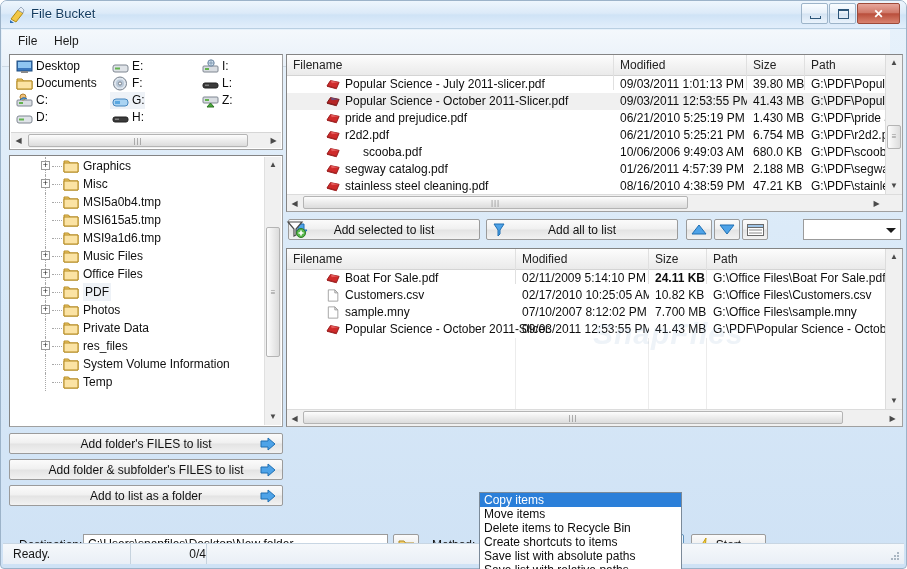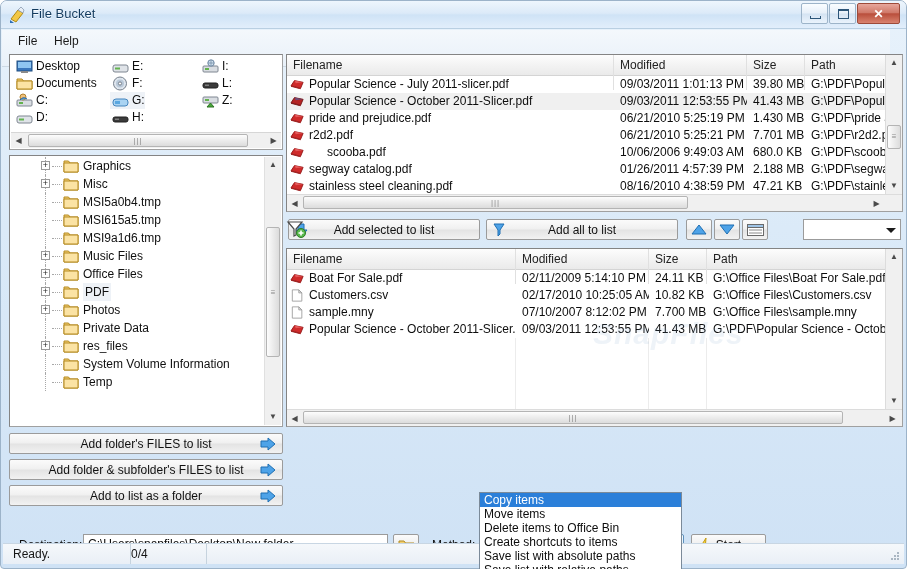--- a/index.html
+++ b/index.html
@@ -195,21 +195,21 @@
     white-space: nowrap; overflow: hidden; cursor: default;
   }
   .lv-body { position: absolute; left:0; top:21px; right:0; bottom:0; overflow:hidden; }
   .lv-row { position: relative; height: 17px; cursor: default; }
   .lv-row.sel { background: #f0f0f0; }
   .lv-row .cell {
     position: absolute; top: 0; height: 17px; line-height: 17px;
     font-size: 12px; color: #0d0d0d; white-space: nowrap; overflow: hidden;
     padding-left: 6px;
   }
-  .lv-row .cell.ic { padding-left: 22px; }
+  .lv-row .cell.ic { padding-left: 22px; margin-left: 36px; }
   .fileico { position: absolute; left: 3px; top: 2px; width: 15px; height: 13px; }
   .lv-vscroll {
     position: absolute; right: 0; top: 0; bottom: 17px; width: 17px;
     background: #f0f0f0; border-left: 1px solid #dcdcdc;
   }
   .lv-hscroll {
     position: absolute; left: 0; right: 0; bottom: 0; height: 17px;
     background: #f0f0f0; border-top: 1px solid #dcdcdc;
   }
 
@@ -309,21 +309,21 @@
     position: absolute; left: 2px; right: 2px; bottom: 4px; height: 21px;
     background: linear-gradient(to bottom,#f5f8fb 0%,#e9eff6 100%);
     border-top: 1px solid #c8d6e3;
   }
   .stat-cell {
     position: absolute; top: 0; height: 20px; line-height: 20px;
     font-size: 12px; color: #151515; padding-left: 6px;
     border-right: 1px solid #c6d3de;
   }
   #stat-ready { left: 4px; width: 124px; }
-  #stat-count { left: 128px; width: 76px; text-align: left; padding-left: 0; }
+  #stat-count { left: 128px; width: 76px; text-align: right; padding-left: 0; }
   #stat-rest { left: 204px; right: 4px; border-right: none; }
   #grip {
     position: absolute; right: 3px; bottom: 2px; width: 12px; height: 12px;
   }
 
   
   #watermark {
     position: absolute; left: 590px; top: 265px;
     font-size: 30px; font-weight: bold; color: rgba(120,160,200,.13);
     font-style: italic; letter-spacing: 1px;
@@ -613,21 +613,21 @@
             <div class="cell" style="left: 460px; width: 58px; text-align: right; padding-right: 6px;">1.430 MB</div>
             <div class="cell" style="left: 518px; width: 130px;">G:\PDF\pride a</div>
           </div>
           <div class="lv-row">
             <div class="cell ic" style="left: 0px; width: 327px;">r2d2.pdf<svg class="fileico" viewBox="0 0 17 15">
                 <path d="M1 9 L5 3 L15 5 L12 12 Z" fill="#cf2b2b" stroke="#8e1414"></path>
                 <path d="M1 9 L12 12 L12 13 L1 10 Z" fill="#9d1a1a"></path>
                 <path d="M5 3 L6.5 6 L15 5 Z" fill="#e45a5a"></path>
               </svg></div>
             <div class="cell" style="left: 327px; width: 133px;">06/21/2010 5:25:21 PM</div>
-            <div class="cell" style="left: 460px; width: 58px; text-align: right; padding-right: 6px;">7.701 MB</div>
+            <div class="cell" style="left: 460px; width: 58px; text-align: right; padding-right: 6px;">6.754 MB</div>
             <div class="cell" style="left: 518px; width: 130px;">G:\PDF\r2d2.pd</div>
           </div>
           <div class="lv-row">
             <div class="cell ic" style="left: 0px; width: 327px; padding-left: 40px;">scooba.pdf<svg class="fileico" viewBox="0 0 17 15">
                 <path d="M1 9 L5 3 L15 5 L12 12 Z" fill="#cf2b2b" stroke="#8e1414"></path>
                 <path d="M1 9 L12 12 L12 13 L1 10 Z" fill="#9d1a1a"></path>
                 <path d="M5 3 L6.5 6 L15 5 Z" fill="#e45a5a"></path>
               </svg></div>
             <div class="cell" style="left: 327px; width: 133px;">10/06/2006 9:49:03 AM</div>
             <div class="cell" style="left: 460px; width: 58px; text-align: right; padding-right: 6px;">680.0 KB</div>
@@ -726,21 +726,21 @@
           <div class="lv-col" style="left: 420px; width: 250px;">Path</div>
         </div>
       <div class="lv-body" id="bot-body">
           <div class="lv-row">
             <div class="cell ic" style="left: 0px; width: 229px;">Boat For Sale.pdf<svg class="fileico" viewBox="0 0 17 15">
                 <path d="M1 9 L5 3 L15 5 L12 12 Z" fill="#cf2b2b" stroke="#8e1414"></path>
                 <path d="M1 9 L12 12 L12 13 L1 10 Z" fill="#9d1a1a"></path>
                 <path d="M5 3 L6.5 6 L15 5 Z" fill="#e45a5a"></path>
               </svg></div>
             <div class="cell" style="left: 229px; width: 133px;">02/11/2009 5:14:10 PM</div>
-            <div class="cell" style="left: 362px; width: 58px; text-align: left; padding-right: 6px;">24.11 KB</div>
+            <div class="cell" style="left: 362px; width: 58px; text-align: left; padding-right: 6px; font-weight: bold;">24.11 KB</div>
             <div class="cell" style="left: 420px; width: 250px;">G:\Office Files\Boat For Sale.pdf</div>
           </div>
           <div class="lv-row">
             <div class="cell ic" style="left: 0px; width: 229px;">Customers.csv<svg class="fileico" viewBox="0 0 17 15">
                 <path d="M2.5 1 H10 L13.5 4.5 V14 H2.5 Z" fill="#ffffff" stroke="#9a9a9a"></path>
                 <path d="M10 1 V4.5 H13.5 Z" fill="#e4e4e4" stroke="#9a9a9a"></path>
               </svg></div>
             <div class="cell" style="left: 229px; width: 133px;">02/17/2010 10:25:05 AM</div>
             <div class="cell" style="left: 362px; width: 58px; text-align: center; padding-right: 6px;">10.82 KB</div>
             <div class="cell" style="left: 420px; width: 250px;">G:\Office Files\Customers.csv</div>
@@ -839,21 +839,21 @@
       <svg class="bolt" viewBox="0 0 12 15">
         <path d="M7 0 L2 8 H5 L4 15 L10 6 H6.5 Z" fill="#f8d548" stroke="#c39b12" stroke-width="1"></path>
       </svg>
       <span>Start</span>
     </div>
   </div>
 
   <div id="method-popup">
       <div class="opt sel">Copy items</div>
       <div class="opt">Move items</div>
-      <div class="opt">Delete items to Office Bin</div>
+      <div class="opt">Delete items to Recycle Bin</div>
       <div class="opt">Create shortcuts to items</div>
       <div class="opt">Save list with absolute paths</div>
       <div class="opt">Save list with relative paths</div>
     </div>
 
   <div id="statusbar">
     <div class="stat-cell" id="stat-ready">Ready.</div>
     <div class="stat-cell" id="stat-count">0/4</div>
     <div class="stat-cell" id="stat-rest"></div>
     <svg id="grip" viewBox="0 0 12 12">

